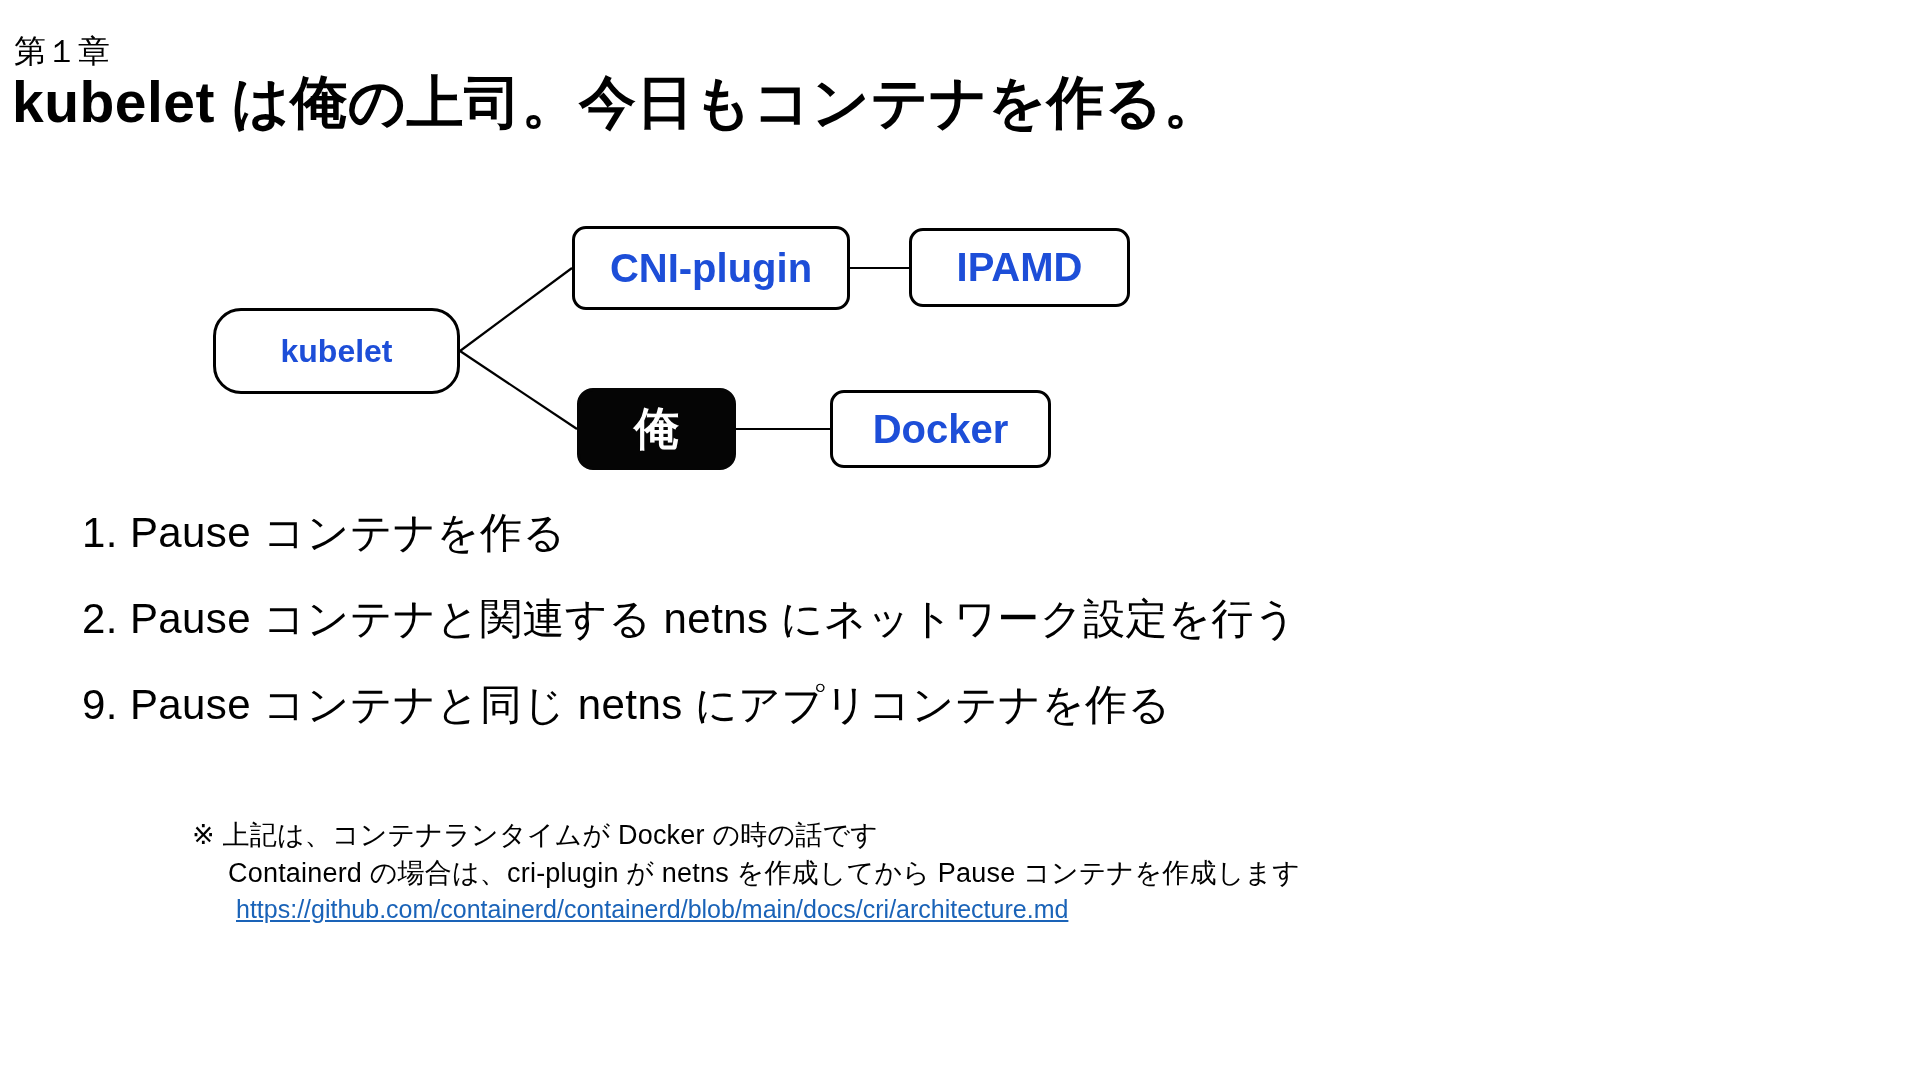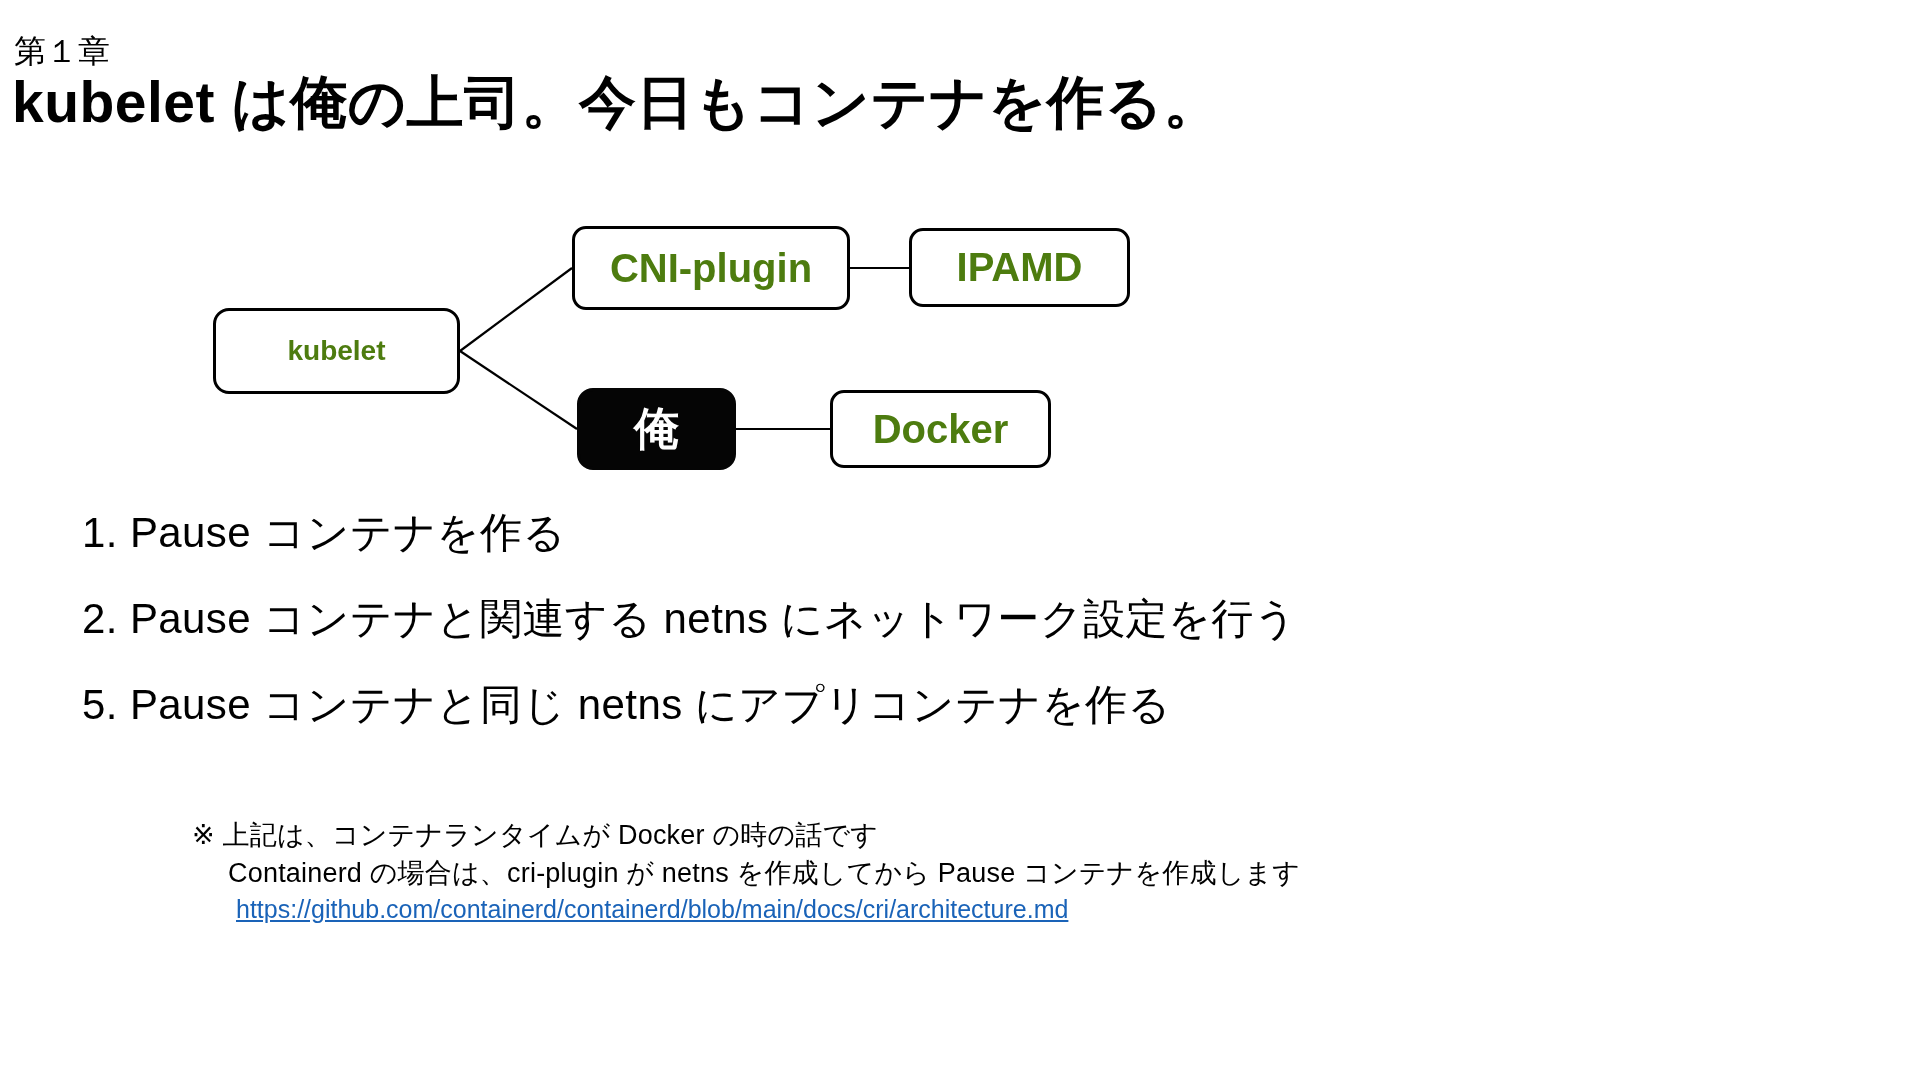--- a/index.html
+++ b/index.html
@@ -56,36 +56,36 @@
   .node {
     position: absolute;
     box-sizing: border-box;
     border: 3px solid #000000;
     border-radius: 14px;
     background: #ffffff;
     display: flex;
     align-items: center;
     justify-content: center;
     font-weight: bold;
-    color: #4d7c0f;
+    color: #1d4ed8;
     white-space: nowrap;
   }
   .node.filled {
     background: #050505;
     border-color: #050505;
     color: #ffffff;
   }
 
   #node-kubelet {
     left: 213px;
     top: 113px;
     width: 247px;
     height: 86px;
-    font-size: 28px;
-    border-radius: 16px;
+    font-size: 32px;
+    border-radius: 28px;
   }
   #node-cni {
     left: 572px;
     top: 31px;
     width: 278px;
     height: 84px;
     font-size: 40px;
   }
   #node-ipamd {
     left: 909px;
@@ -181,20 +181,20 @@
   <div class="node" id="node-ipamd">IPAMD</div>
 
   <div class="node filled" id="node-ore">俺</div>
 
   <div class="node" id="node-docker">Docker</div>
 </div>
 
 <div id="steps">
   <div class="step">1. Pause コンテナを作る</div>
   <div class="step">2. Pause コンテナと関連する netns にネットワーク設定を行う</div>
-  <div class="step">5. Pause コンテナと同じ netns にアプリコンテナを作る</div>
+  <div class="step">9. Pause コンテナと同じ netns にアプリコンテナを作る</div>
 </div>
 
 <div id="footnote">
   <div class="fn-line" id="footnote-line1">※ 上記は、コンテナランタイムが Docker の時の話です</div>
   <div class="fn-line" id="footnote-line2">Containerd の場合は、cri-plugin が netns を作成してから Pause コンテナを作成します</div>
   <a id="footnote-link" href="#">https://github.com/containerd/containerd/blob/main/docs/cri/architecture.md</a>
 </div>
 
 </body></html>

